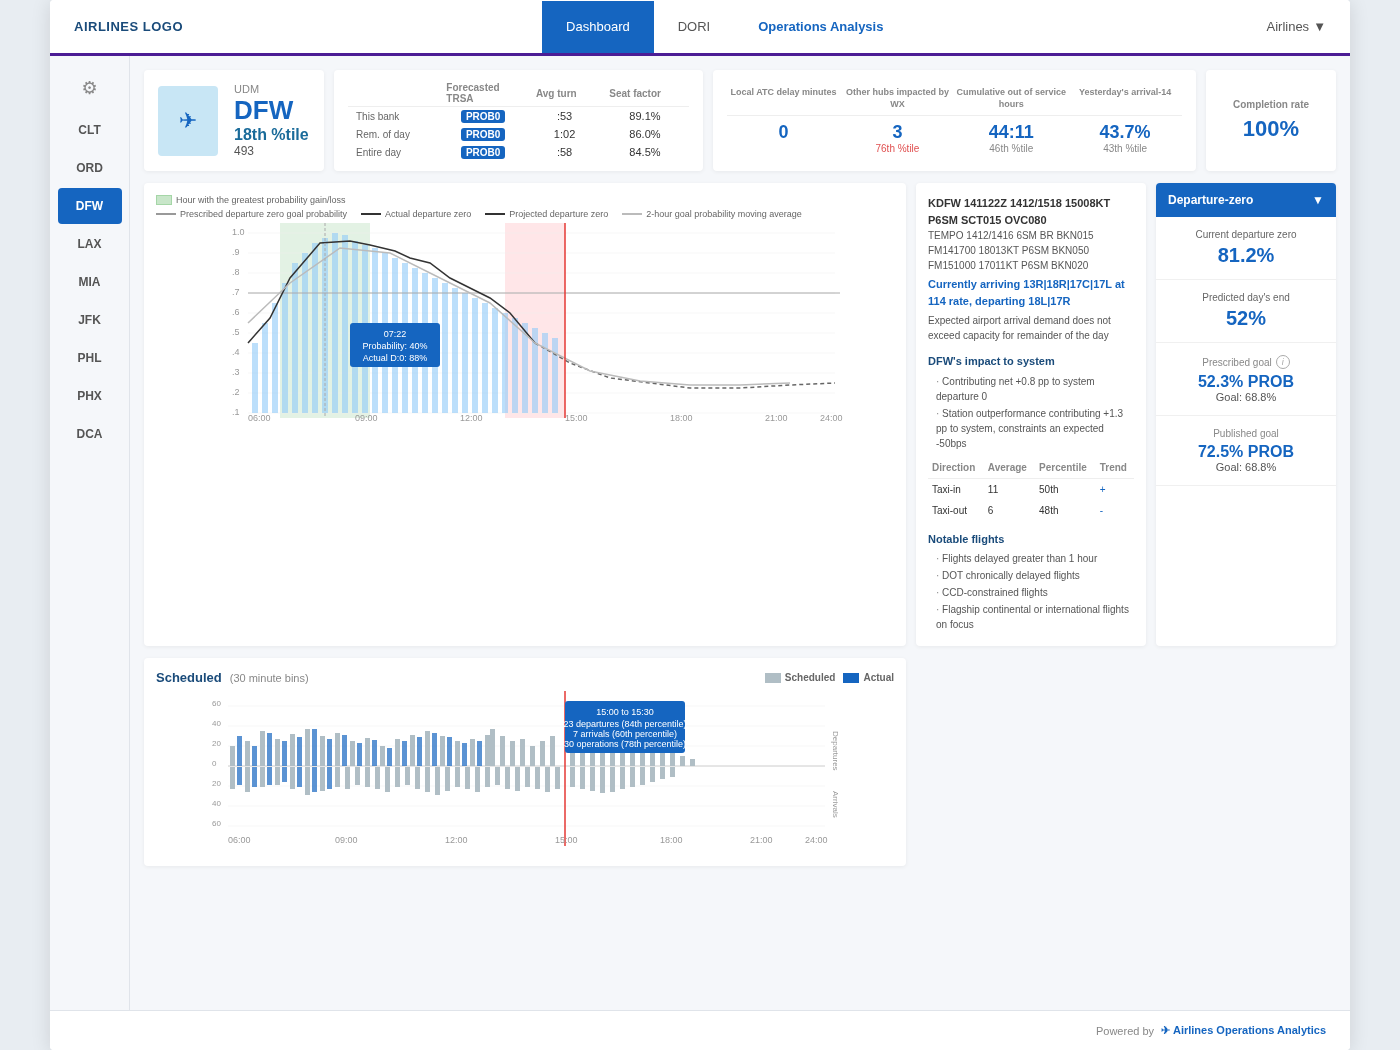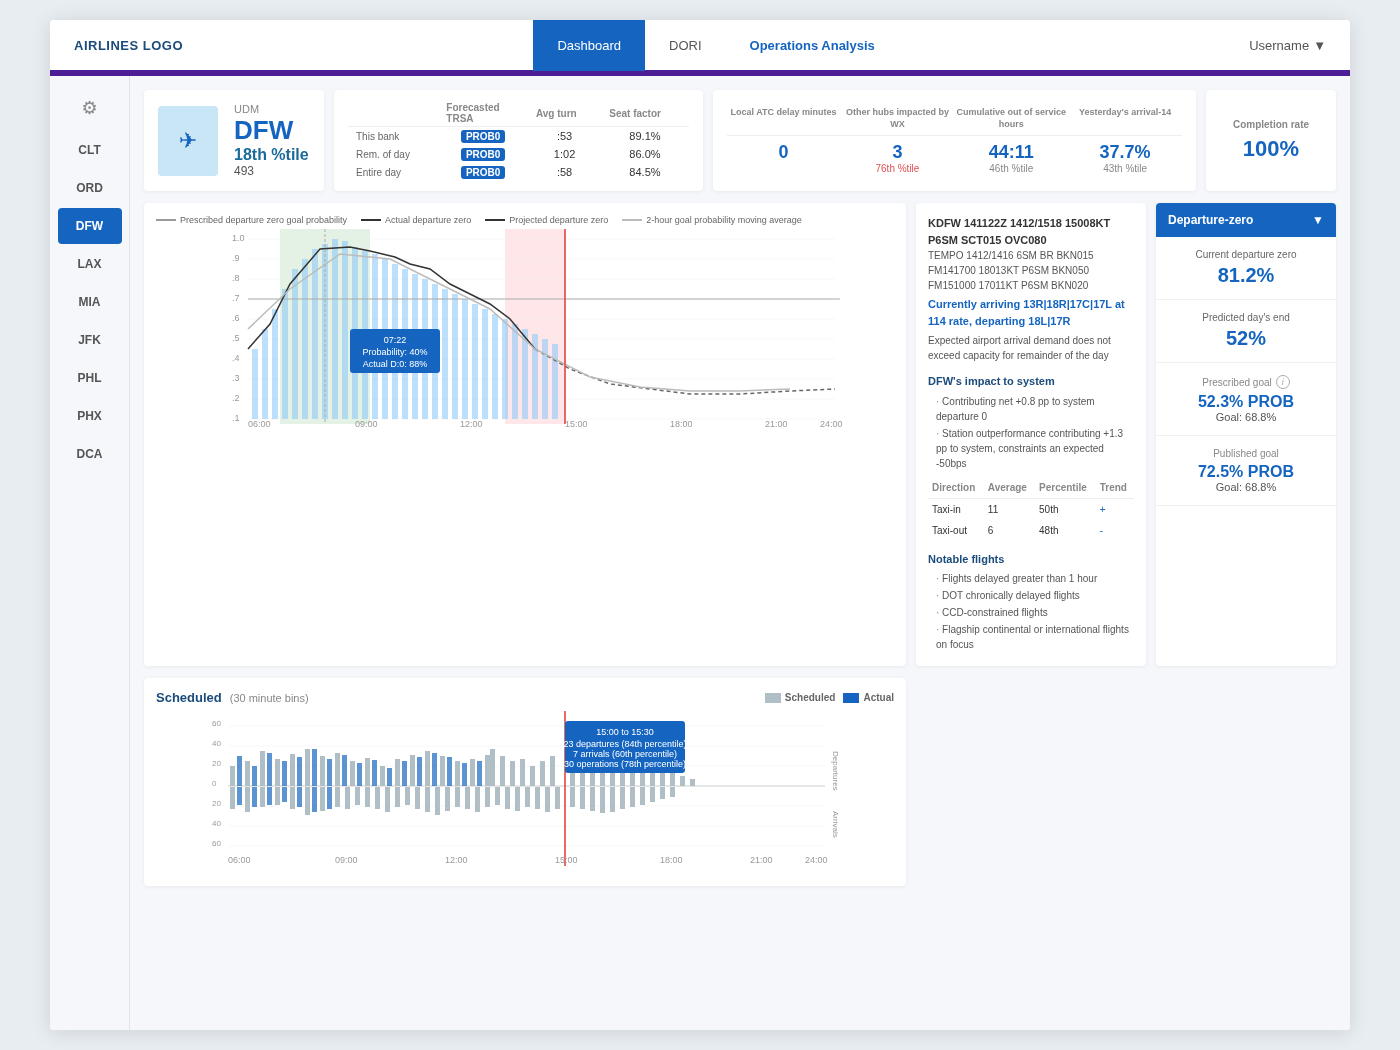--- a/index.html
+++ b/index.html
@@ -20,21 +20,21 @@
       box-shadow: 0 2px 20px rgba(0,0,0,0.12);
       overflow: hidden;
     }
     
     .nav {
       background: #fff;
       display: flex;
       align-items: center;
       height: 56px;
       padding: 0 24px;
-      border-bottom: 6px solid #4c1d95;
+      border-bottom: 3px solid #4c1d95;
     }
     .nav-logo {
       font-weight: bold;
       font-size: 13px;
       color: #1a4b7a;
       margin-right: auto;
       letter-spacing: 0.5px;
     }
     .nav-tabs {
       display: flex;
@@ -368,21 +368,21 @@
         <span>Dashboard</span>
       </div>
       <div class="nav-tab">
         <span>DORI</span>
       </div>
       <div class="nav-tab highlight">
         <span>Operations Analysis</span>
       </div>
     </div>
     <div class="nav-user">
-      <span>Username</span>
+      <span>Airlines</span>
       <span>▼</span>
     </div>
   </nav>
 
   <div class="main-layout">
 
     <aside class="sidebar">
       <div class="sidebar-icon">⚙</div>
       <div class="sidebar-station">CLT</div>
       <div class="sidebar-station">ORD</div>
@@ -457,35 +457,41 @@
             </div>
             <div class="local-val-item">
               <div class="local-big">3</div>
               <div class="local-sub">76th %tile</div>
             </div>
             <div class="local-val-item">
               <div class="local-big">44:11</div>
               <div class="local-sub-gray">46th %tile</div>
             </div>
             <div class="local-val-item">
-              <div class="local-big">37.7%</div>
+              <div class="local-big">43.7%</div>
               <div class="local-sub-gray">43th %tile</div>
             </div>
           </div>
         </div>
 
         <div class="stat-card completion-card">
           <div class="completion-label">Completion rate</div>
           <div class="completion-value">100%</div>
         </div>
       </div>
 
       <div class="charts-row">
 
         <div class="chart-left">
+          <div style="display:flex; align-items:center; gap:8px; margin-bottom:4px; flex-wrap:wrap;">
+            <div style="display:flex; align-items:center; gap:4px;">
+              <div style="width:16px; height:10px; background:#c8e6c9; border:1px solid #a5d6a7;"></div>
+              <span style="font-size:9px; color:#666;">Hour with the greatest probability gain/loss</span>
+            </div>
+          </div>
           <div class="chart-legend">
             <div class="legend-item">
               <div class="legend-line" style="background:#999;"></div>
               <span style="font-size:9px;">Prescribed departure zero goal probability</span>
             </div>
             <div class="legend-item">
               <div class="legend-line" style="background:#333;"></div>
               <span style="font-size:9px;">Actual departure zero</span>
             </div>
             <div class="legend-item">
@@ -831,13 +837,17 @@
           </div>
         </div>
 
         <div style="width:230px;"></div>
         <div style="width:180px;"></div>
       </div>
 
     </main>
   </div>
 
+  <div class="bottom-bar">
+    <span>Powered by</span>
+    <span class="powered-logo">&nbsp;✈ <span>Airlines Operations Analytics</span></span>
+  </div>
 </div>
 
 </body></html>

